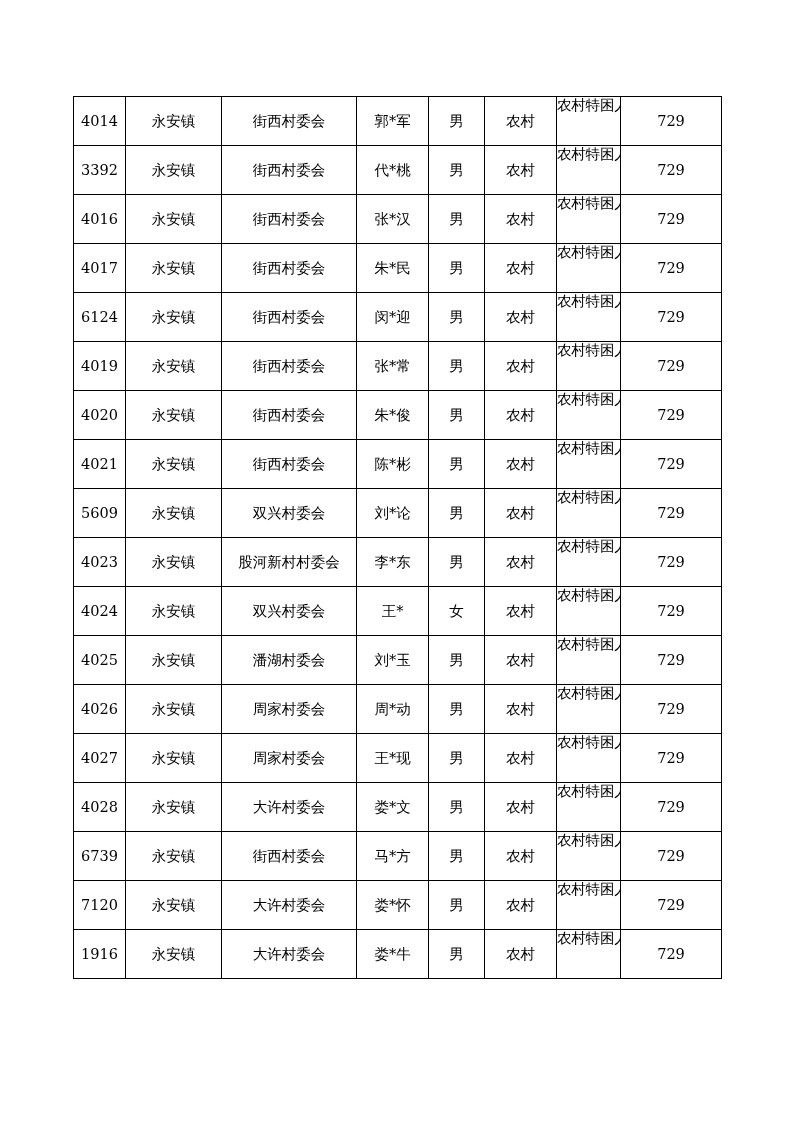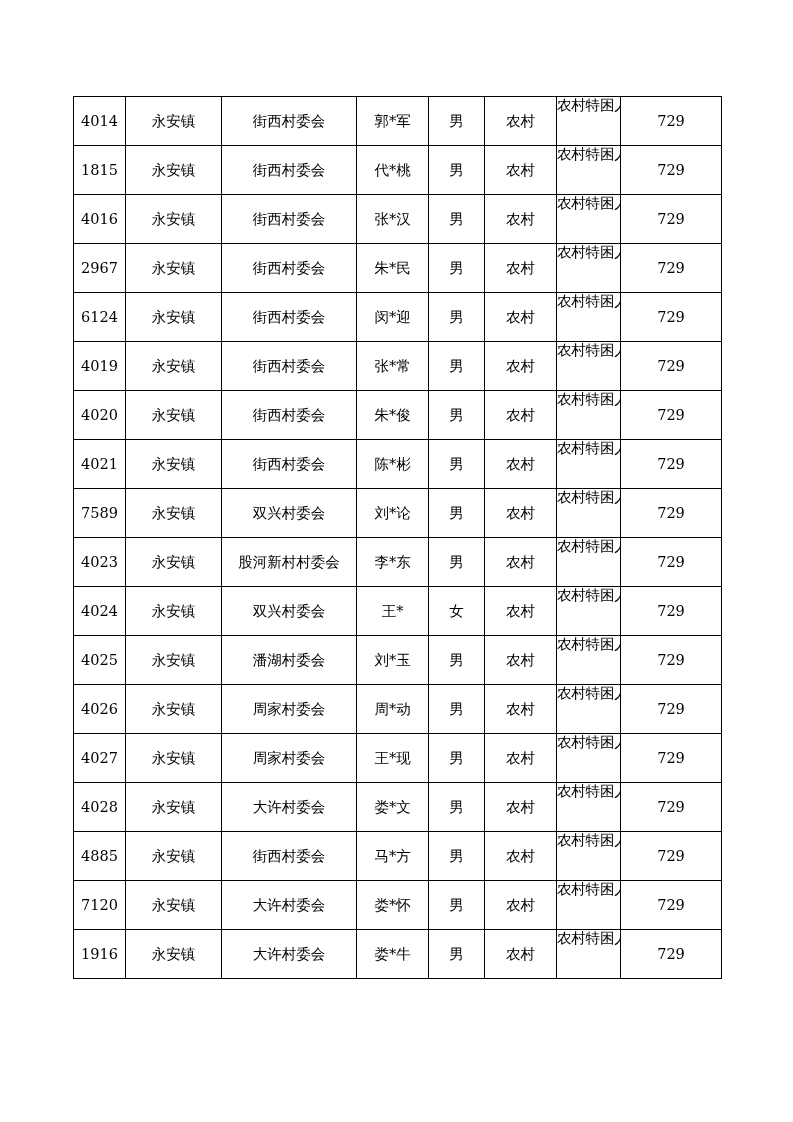--- a/index.html
+++ b/index.html
@@ -94,21 +94,21 @@
             <td class="cell-village">街西村委会</td>
             <td class="cell-name">郭*军</td>
             <td class="cell-gender">男</td>
             <td class="cell-hukou">农村</td>
             <td class="cell-cat">
               <span class="cat-inner">农村特困人员分散供</span>
             </td>
             <td class="cell-amt">729</td>
           </tr>
           <tr>
-            <td class="cell-id">1815</td>
+            <td class="cell-id">3392</td>
             <td class="cell-town">永安镇</td>
             <td class="cell-village">街西村委会</td>
             <td class="cell-name">代*桃</td>
             <td class="cell-gender">男</td>
             <td class="cell-hukou">农村</td>
             <td class="cell-cat">
               <span class="cat-inner">农村特困人员分散供</span>
             </td>
             <td class="cell-amt">729</td>
           </tr>
@@ -118,21 +118,21 @@
             <td class="cell-village">街西村委会</td>
             <td class="cell-name">张*汉</td>
             <td class="cell-gender">男</td>
             <td class="cell-hukou">农村</td>
             <td class="cell-cat">
               <span class="cat-inner">农村特困人员分散供</span>
             </td>
             <td class="cell-amt">729</td>
           </tr>
           <tr>
-            <td class="cell-id">2967</td>
+            <td class="cell-id">4017</td>
             <td class="cell-town">永安镇</td>
             <td class="cell-village">街西村委会</td>
             <td class="cell-name">朱*民</td>
             <td class="cell-gender">男</td>
             <td class="cell-hukou">农村</td>
             <td class="cell-cat">
               <span class="cat-inner">农村特困人员分散供</span>
             </td>
             <td class="cell-amt">729</td>
           </tr>
@@ -178,21 +178,21 @@
             <td class="cell-village">街西村委会</td>
             <td class="cell-name">陈*彬</td>
             <td class="cell-gender">男</td>
             <td class="cell-hukou">农村</td>
             <td class="cell-cat">
               <span class="cat-inner">农村特困人员分散供</span>
             </td>
             <td class="cell-amt">729</td>
           </tr>
           <tr>
-            <td class="cell-id">7589</td>
+            <td class="cell-id">5609</td>
             <td class="cell-town">永安镇</td>
             <td class="cell-village">双兴村委会</td>
             <td class="cell-name">刘*论</td>
             <td class="cell-gender">男</td>
             <td class="cell-hukou">农村</td>
             <td class="cell-cat">
               <span class="cat-inner">农村特困人员分散供</span>
             </td>
             <td class="cell-amt">729</td>
           </tr>
@@ -262,21 +262,21 @@
             <td class="cell-village">大许村委会</td>
             <td class="cell-name">娄*文</td>
             <td class="cell-gender">男</td>
             <td class="cell-hukou">农村</td>
             <td class="cell-cat">
               <span class="cat-inner">农村特困人员分散供</span>
             </td>
             <td class="cell-amt">729</td>
           </tr>
           <tr>
-            <td class="cell-id">4885</td>
+            <td class="cell-id">6739</td>
             <td class="cell-town">永安镇</td>
             <td class="cell-village">街西村委会</td>
             <td class="cell-name">马*方</td>
             <td class="cell-gender">男</td>
             <td class="cell-hukou">农村</td>
             <td class="cell-cat">
               <span class="cat-inner">农村特困人员集中供</span>
             </td>
             <td class="cell-amt">729</td>
           </tr>

